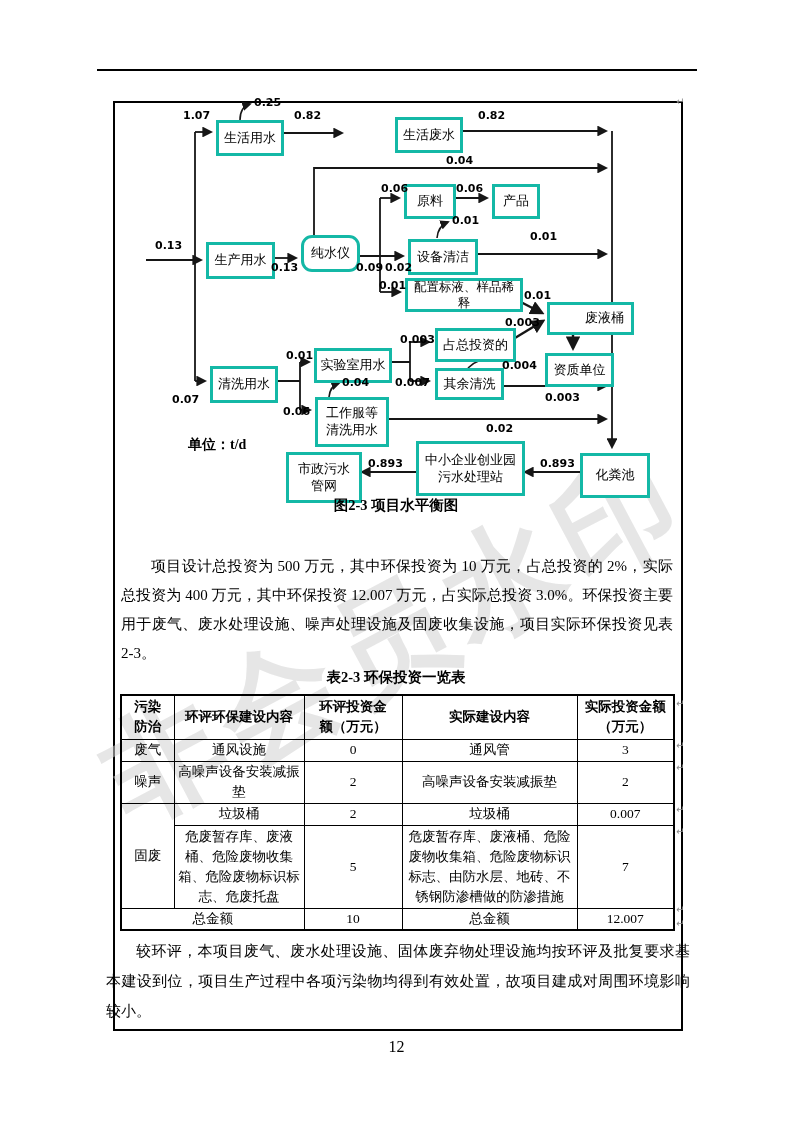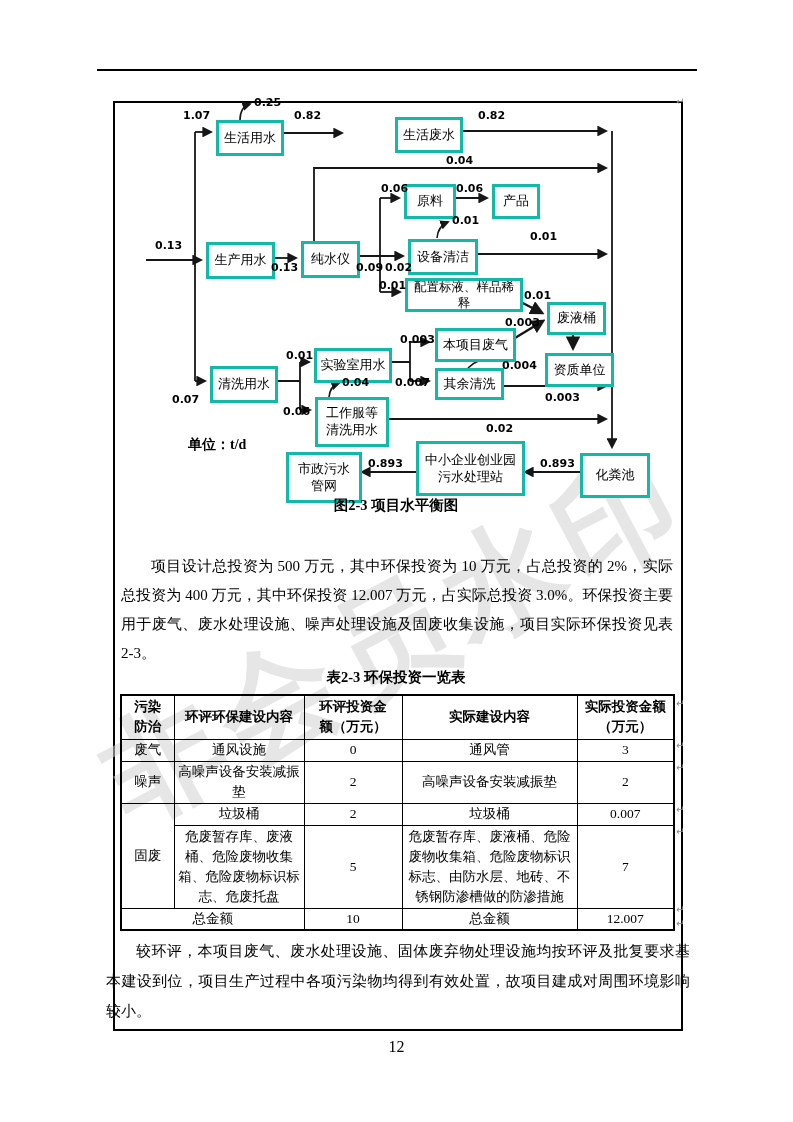--- a/index.html
+++ b/index.html
@@ -88,25 +88,25 @@
       <path d="M468 368 Q478 358 499 355" stroke-width="1.6" marker-end="url(#ar)"></path>
       <path d="M329 397 Q330 386 339 383" stroke-width="1.6" marker-end="url(#ar)"></path>
     </g>
   </svg>
 
   <div class="dbox" style="left:216px;top:120px;width:62px;height:30px;">生活用水</div>
   <div class="dbox" style="left:347px;top:117px;width:62px;height:30px;margin-left:48px;">生活废水</div>
   <div class="dbox" style="left:404px;top:184px;width:46px;height:29px;">原料</div>
   <div class="dbox" style="left:492px;top:184px;width:42px;height:29px;">产品</div>
   <div class="dbox" style="left:206px;top:242px;width:63px;height:31px;">生产用水</div>
-  <div class="dbox" style="left:301px;top:241px;width:53px;height:31px;">纯水仪</div>
+  <div class="dbox" style="left:301px;top:235px;width:53px;height:31px;border-radius:11px;">纯水仪</div>
   <div class="dbox" style="left:408px;top:239px;width:64px;height:30px;">设备清洁</div>
   <div class="dbox" style="left:405px;top:278px;width:112px;height:28px;font-size:12.5px;">配置标液、样品稀释</div>
-  <div class="dbox" style="left:547px;top:302px;width:53px;height:27px;">废液桶</div>
-  <div class="dbox" style="left:435px;top:328px;width:75px;height:28px;">本项目废气</div>
+  <div class="dbox" style="left:547px;top:302px;width:53px;height:27px;padding-left:28px;">废液桶</div>
+  <div class="dbox" style="left:435px;top:328px;width:75px;height:28px;">占总投资的</div>
   <div class="dbox" style="left:545px;top:353px;width:63px;height:28px;">资质单位</div>
   <div class="dbox" style="left:314px;top:348px;width:72px;height:29px;">实验室用水</div>
   <div class="dbox" style="left:435px;top:368px;width:63px;height:26px;">其余清洗</div>
   <div class="dbox" style="left:210px;top:366px;width:62px;height:31px;">清洗用水</div>
   <div class="dbox" style="left:315px;top:397px;width:68px;height:44px;">工作服等
 清洗用水</div>
   <div class="dbox" style="left:286px;top:452px;width:70px;height:45px;">市政污水
 管网</div>
   <div class="dbox" style="left:416px;top:441px;width:103px;height:49px;">中小企业创业园
 污水处理站</div>

